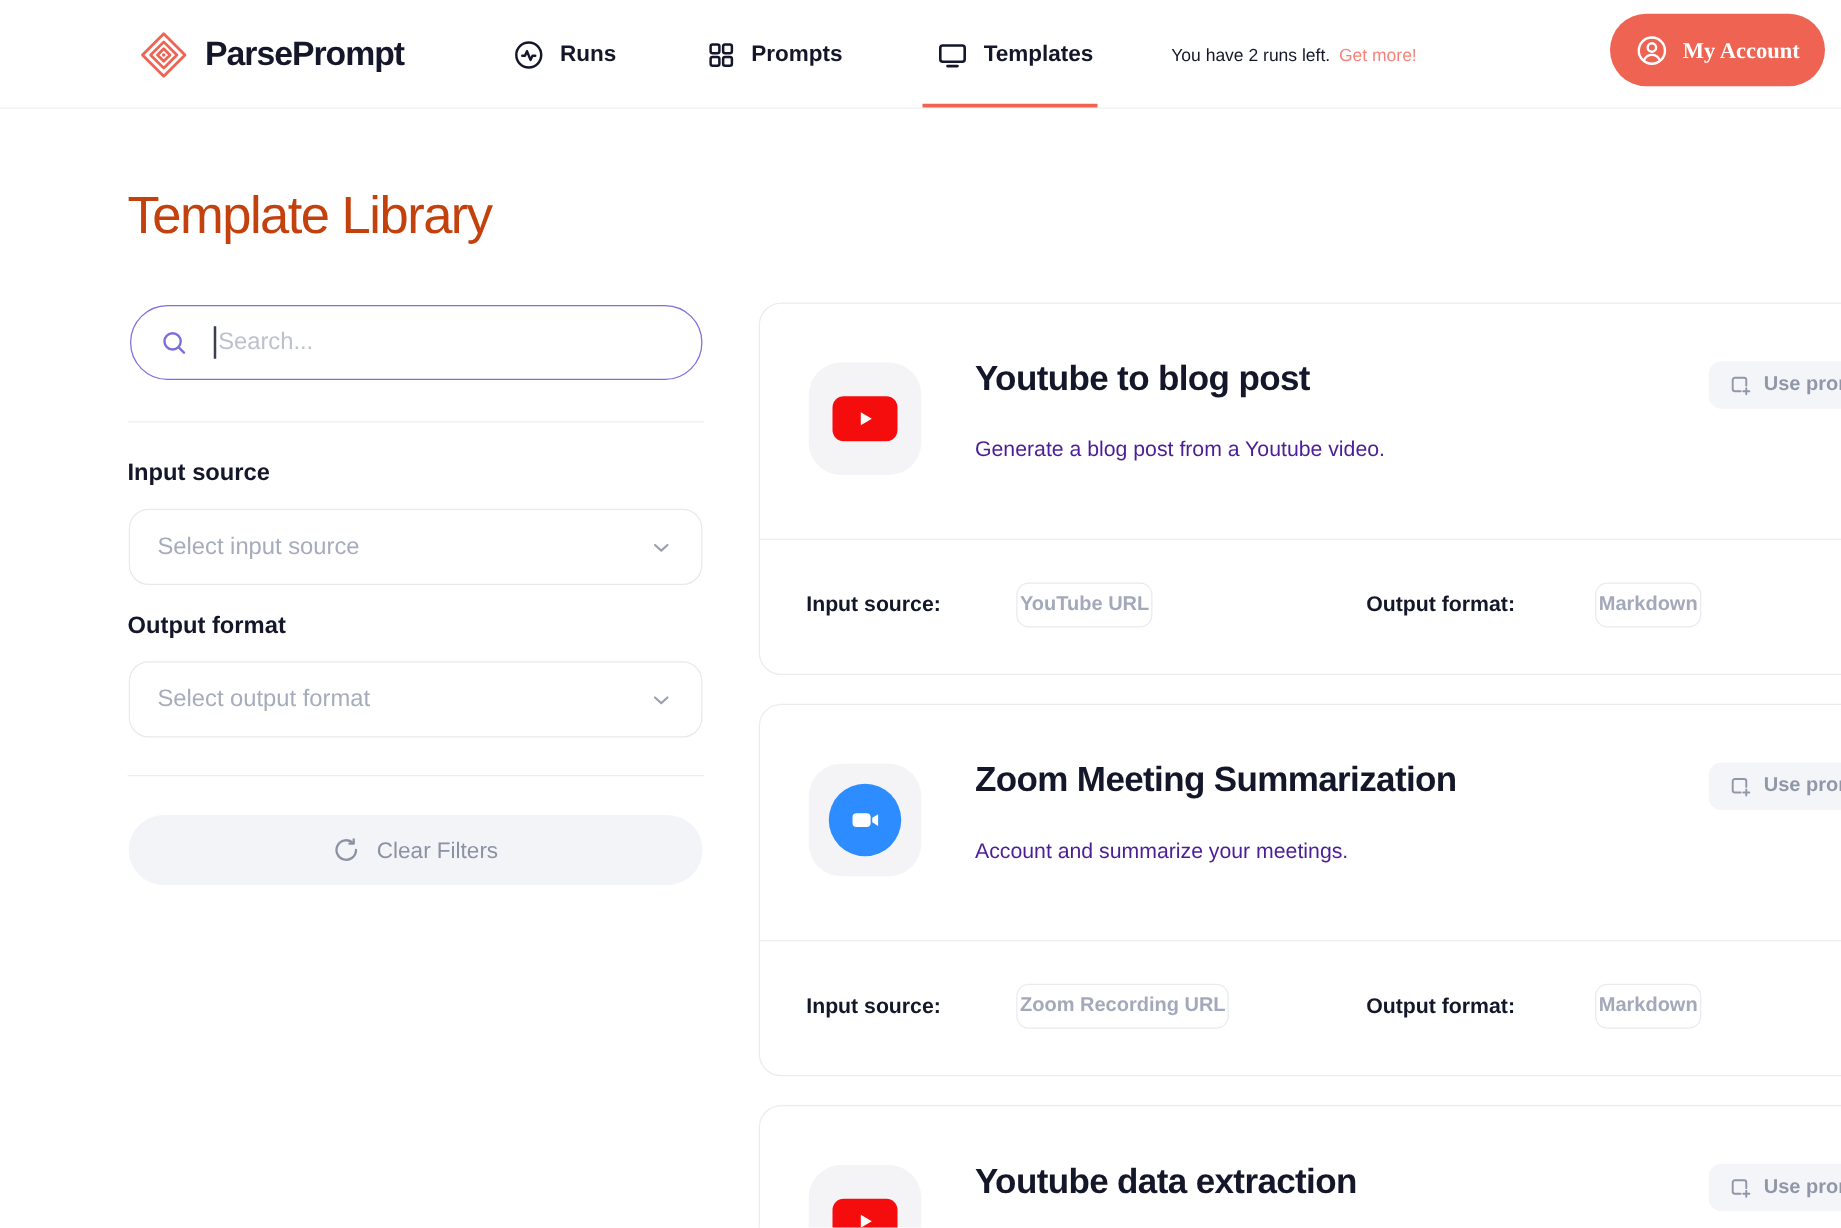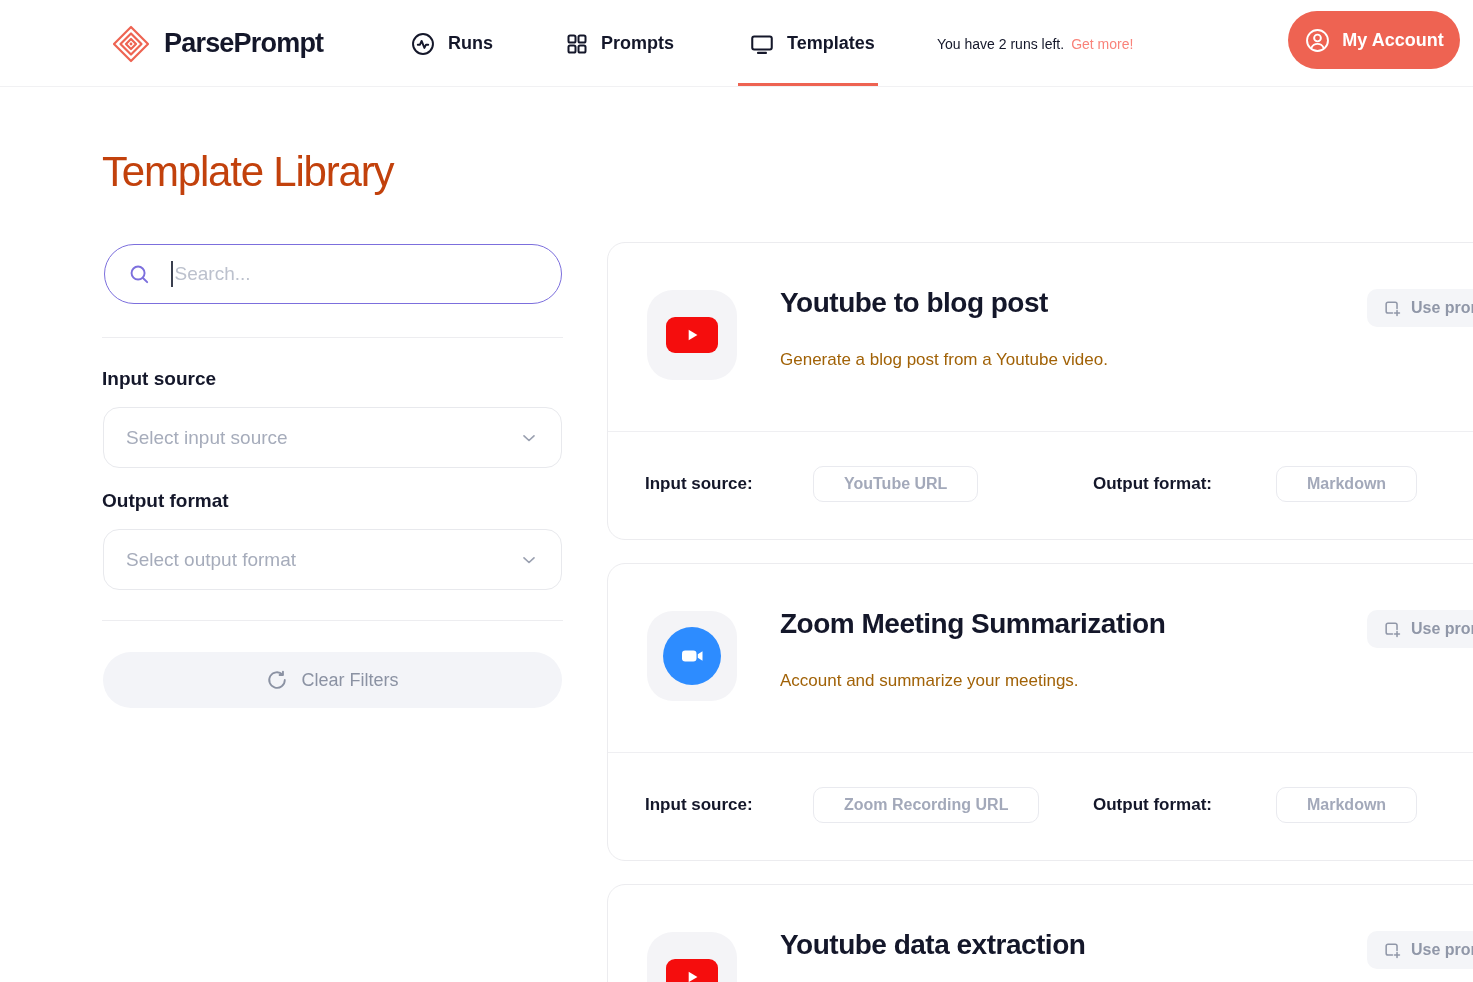--- a/index.html
+++ b/index.html
@@ -26,21 +26,21 @@
   .nav-runs { left:410px; }
   .nav-prompts { left:565px; }
   .nav-templates { left:749px; }
   .nav-underline { position:absolute; left:738px; bottom:0; width:140px; height:3px; background:#EE6352; }
   .runs-notice { position:absolute; left:937px; top:0; height:87px; display:flex; align-items:center; font-size:14px; color:#14172A; }
   .get-more { color:#F9837A; margin-left:7px; cursor:pointer; }
   .account-btn {
     position:absolute; left:1288px; top:11px; width:172px; height:58px;
     border:none; border-radius:29px; background:#EE6352; color:#ffffff;
     display:flex; align-items:center; justify-content:center; gap:11px;
-    font-size:18px; font-weight:bold; font-family:Liberation Sans, sans-serif; cursor:pointer;text-align:right;
+    font-size:18px; font-weight:bold; font-family:Liberation Serif, serif; cursor:pointer;text-align:right;
   }
 
   
   .page-title {
     position:absolute; left:102px; top:148px;
     font-size:42px; font-weight:normal; letter-spacing:-1.2px; color:#c2410c;
   }
 
   
   .search-box {
@@ -81,34 +81,34 @@
   .card-1 { top:242px; } .card-2 { top:563px; } .card-3 { top:884px; }
   .card-icon {
     position:absolute; left:39px; top:47px; width:90px; height:90px;
     border-radius:26px; background:#F4F4F7;
     display:flex; align-items:center; justify-content:center;
   }
   .card-title {
     position:absolute; left:172px; top:44px;
     font-size:28px; font-weight:bold; letter-spacing:-0.5px; color:#14172A;
   }
-  .card-desc { position:absolute; left:172px; top:107px; font-size:17px; color:#a16207; }
+  .card-desc { position:absolute; left:172px; top:107px; font-size:17px; color:#4c1d95; }
   .use-btn {
     position:absolute; left:759px; top:46px; height:38px; min-width:154px;
     border:none; border-radius:10px; background:#F4F5F8; color:#9097A8;
     display:flex; align-items:center; gap:9px; padding:0 16px;
     font-size:16px; font-weight:bold; font-family:inherit; cursor:pointer; white-space:nowrap;
   }
   .card-divider { position:absolute; left:0; top:188px; width:100%; height:1px; background:#EFEFF2; }
   .meta-label { position:absolute; top:231px; font-size:17px; font-weight:bold; color:#14172A; }
   .meta-label.in { left:37px; } .meta-label.out { left:485px; }
   .badge {
     position:absolute; top:223px; height:36px;
     border:1px solid #E9EAEF; border-radius:10px; background:#fff;
-    display:flex; align-items:center; padding:0 30px;
+    display:flex; align-items:center; padding:0 2px;
     font-size:16px; font-weight:bold; color:#A3A9BA; white-space:nowrap;
   }
   .badge.in { left:205px; } .badge.out { left:668px; }
 
   
   .yt-chip { width:52px; height:36px; background:#F50D0D; border-radius:9px;
              display:flex; align-items:center; justify-content:center; }
   .zoom-circle { width:58px; height:58px; border-radius:50%; background:#2D8CFF;
                  display:flex; align-items:center; justify-content:center; }
 </style>

